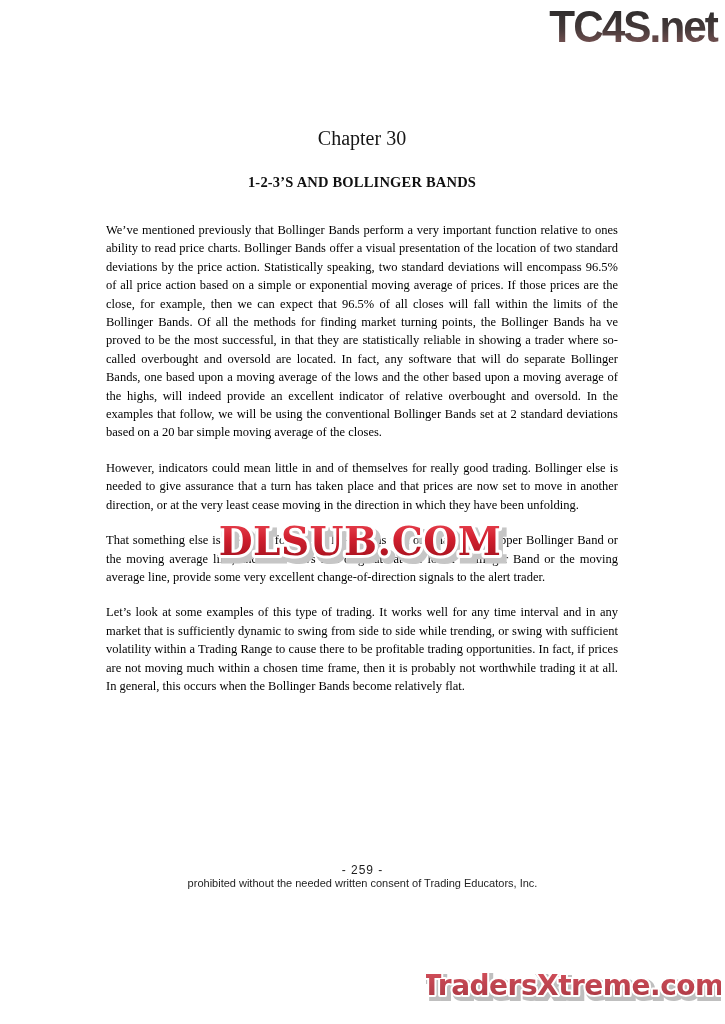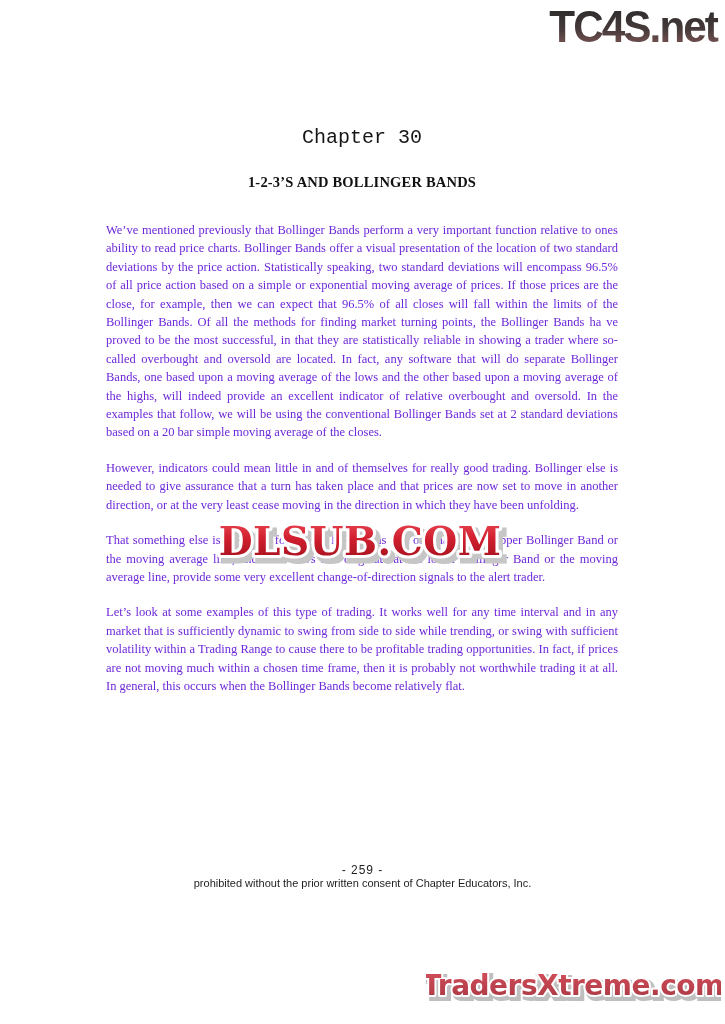--- a/index.html
+++ b/index.html
@@ -23,37 +23,36 @@
     top: 0;
     width: 512px;
   }
   .chapter-title {
     margin: 126px 0 0 0;
     font-size: 20px;
     line-height: 24px;
     font-weight: normal;
     text-align: center;
     color: #161616;
-    font-family: Liberation Mono, monospace;
   }
   .section-title {
     margin: 24px 0 0 0;
     font-size: 14.5px;
     line-height: 17px;
     font-weight: bold;
     text-align: center;
     letter-spacing: 0.2px;
     color: #111111;
   }
   .body-text p {
     margin: 17px 0 0 0;
     font-size: 12.5px;
     line-height: 18.4px;
     text-align: justify;
-    color: #6d28d9;
+    color: #000000;
   }
   .body-text p:first-child { margin-top: 30px; }
 
   
   .watermark {
     position: absolute;
     left: 210px;
     top: 511px;
     pointer-events: none;
   }
@@ -116,21 +115,21 @@
       </defs>
 
       <text x="154" y="49" text-anchor="middle" font-family="DejaVu Serif, serif" font-weight="bold" font-size="39" letter-spacing="0.5" fill="#c6c6c6" stroke="#c6c6c6" stroke-width="7" paint-order="stroke">DLSUB.COM</text>
 
       <text x="150" y="44" text-anchor="middle" font-family="DejaVu Serif, serif" font-weight="bold" font-size="39" letter-spacing="0.5" fill="url(#wmgrad)" stroke="#ffffff" stroke-width="6" paint-order="stroke" stroke-linejoin="round">DLSUB.COM</text>
     </svg>
   </div>
 
   <div class="footer">
     <div class="page-number">- 259 -</div>
-    <div class="notice">prohibited without the prior written consent of Chapter Educators, Inc.</div>
+    <div class="notice">prohibited without the needed written consent of Trading Educators, Inc.</div>
   </div>
 
   <div class="bottom-logo">
     <svg width="295" height="42" viewBox="0 0 295 42">
       <defs>
         <linearGradient id="txgrad" x1="0" y1="0" x2="0" y2="1">
           <stop offset="0" stop-color="#d5505c"></stop>
           <stop offset="1" stop-color="#a63742"></stop>
         </linearGradient>
       </defs>

